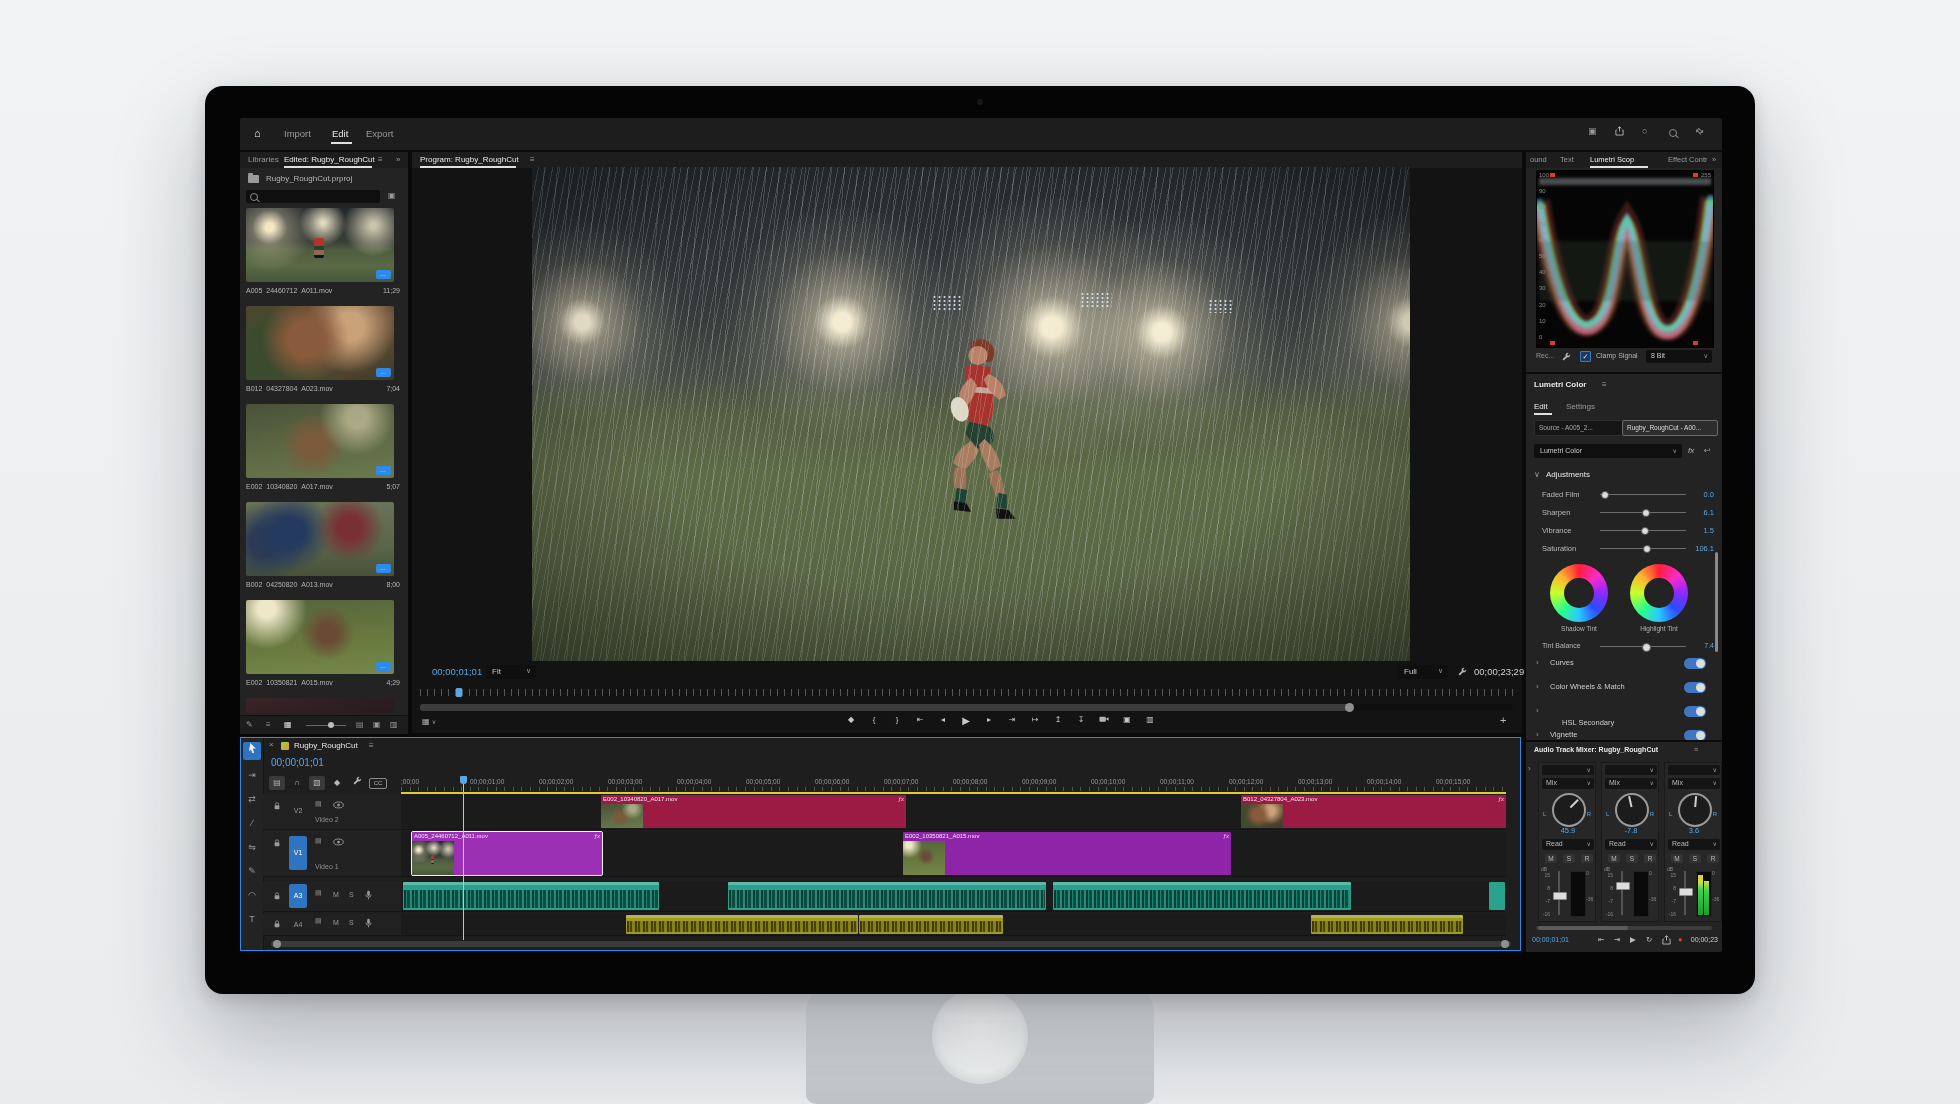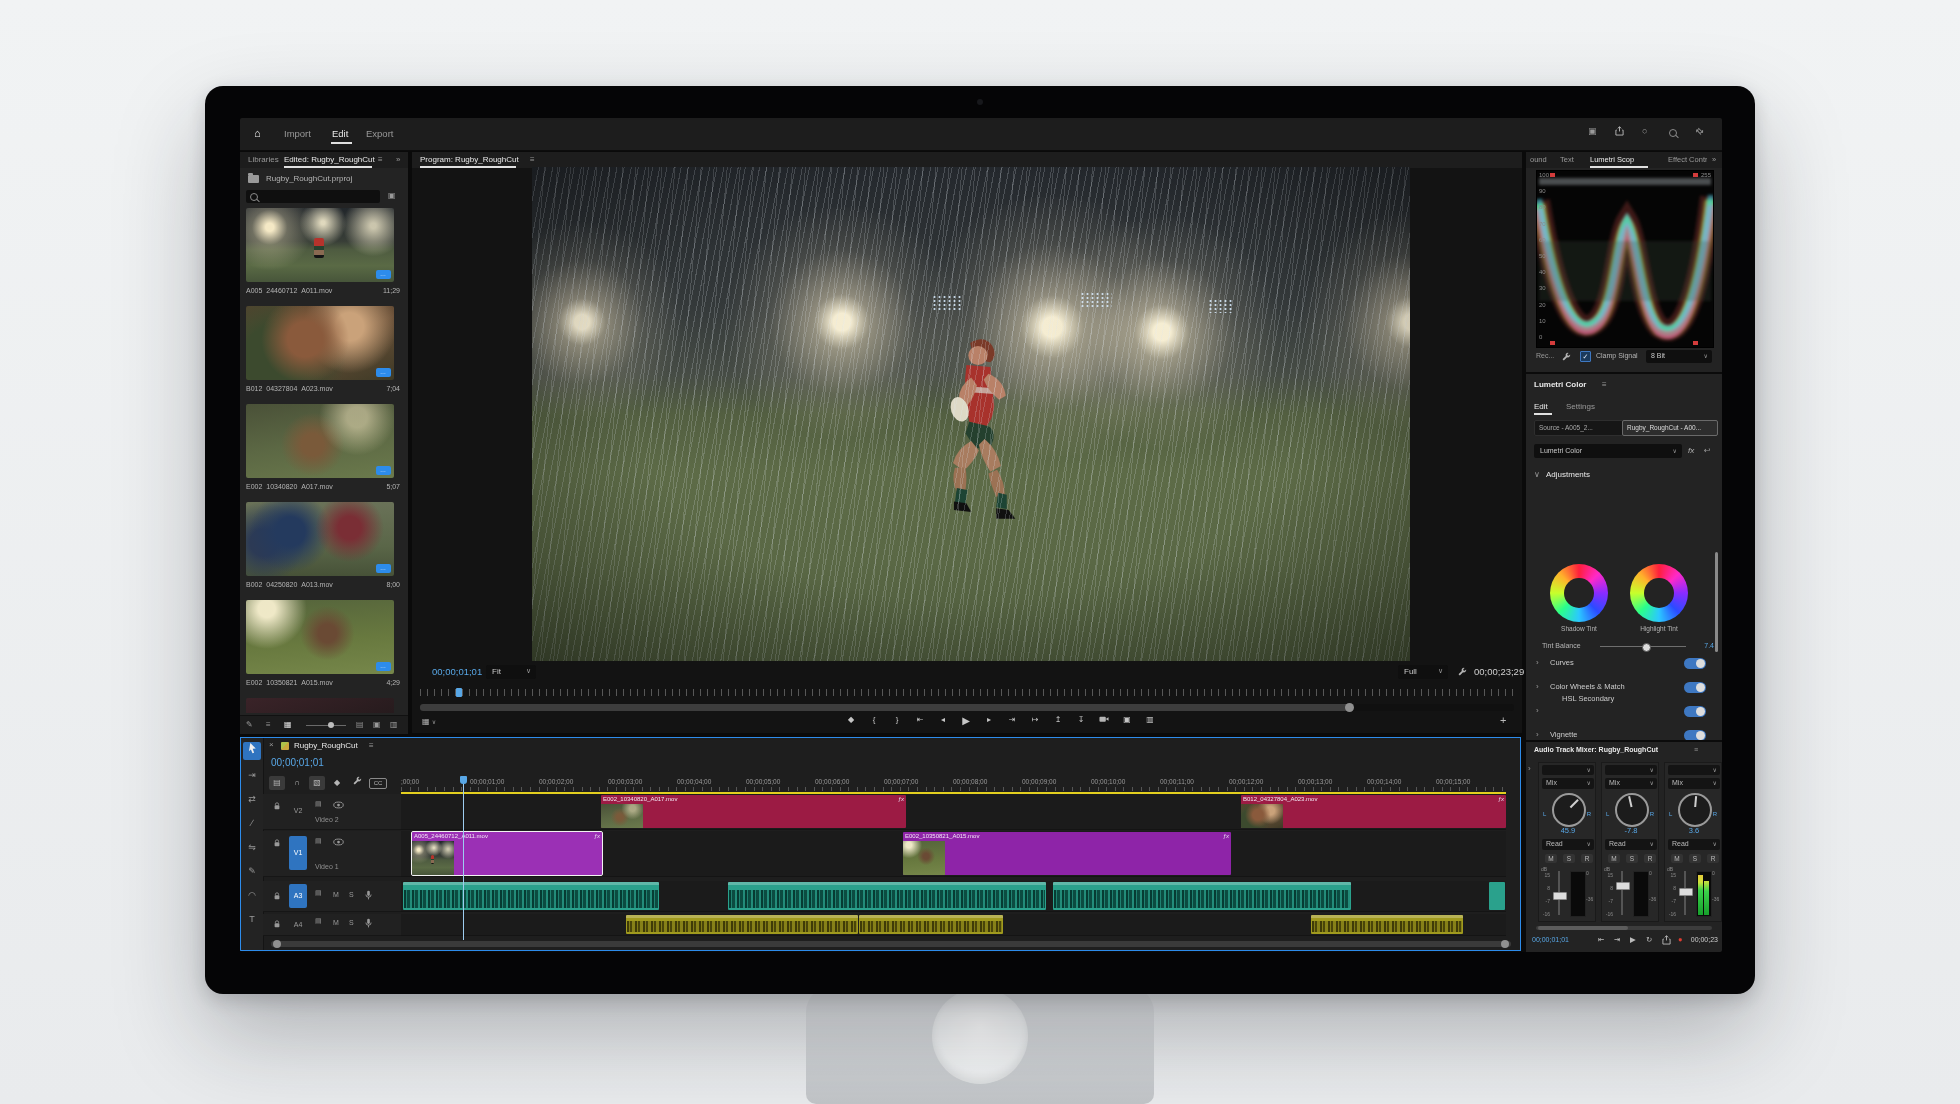--- a/index.html
+++ b/index.html
@@ -307,20 +307,38 @@
         <div class="abs ellip" style="left:8px;top:268px;width:84px;height:14px;background:#161616;border:1px solid #2e2e2e;border-radius:2px;font-size:6.5px;line-height:13px;padding-left:4px;color:#aaa;">Source - A005_2...</div>
         <div class="abs ellip" style="left:96px;top:268px;width:90px;height:14px;background:#2d2d2d;border:1px solid #6a6a6a;border-radius:2px;font-size:6.5px;line-height:13px;padding-left:4px;color:#ddd;">Rugby_RoughCut - A00...</div>
         <div class="abs box t7" style="left:8px;top:292px;width:148px;height:14px;">
           <span class="abs" style="left:6px;top:3px;">Lumetri Color</span>
           <span class="abs dim" style="right:5px;top:3px;font-size:6px;">∨</span>
         </div>
         <div class="abs t8 mid" style="left:162px;top:294px;font-style:italic;">fx</div>
         <div class="abs t8 dim" style="left:178px;top:294px;">↩</div>
         <div class="abs t8 dim" style="left:8px;top:318px;">∨</div>
         <div class="abs t8 lit" style="left:20px;top:318px;">Adjustments</div>
+        <div class="abs" id="lum-sliders" style="left:0;top:338px;width:196px;height:76px;">
+            <div style="position: absolute; left: 16px; top: 0px; font-size: 7.5px; color: rgb(184, 184, 184);">Faded Film</div>
+            <div style="position: absolute; left: 74px; top: 4px; width: 86px; height: 1px; background: rgb(110, 110, 110);"></div>
+            <div style="position: absolute; left: 75.3px; top: 1px; width: 6px; height: 6px; border-radius: 50%; background: rgb(221, 221, 221); border: 1px solid rgb(85, 85, 85);"></div>
+            <div style="position: absolute; left: 158px; top: 0px; width: 30px; text-align: right; font-size: 7.5px; color: rgb(88, 167, 230);">0.0</div>
+            <div style="position: absolute; left: 16px; top: 18px; font-size: 7.5px; color: rgb(184, 184, 184);">Sharpen</div>
+            <div style="position: absolute; left: 74px; top: 22px; width: 86px; height: 1px; background: rgb(110, 110, 110);"></div>
+            <div style="position: absolute; left: 115.72px; top: 19px; width: 6px; height: 6px; border-radius: 50%; background: rgb(221, 221, 221); border: 1px solid rgb(85, 85, 85);"></div>
+            <div style="position: absolute; left: 158px; top: 18px; width: 30px; text-align: right; font-size: 7.5px; color: rgb(88, 167, 230);">6.1</div>
+            <div style="position: absolute; left: 16px; top: 36px; font-size: 7.5px; color: rgb(184, 184, 184);">Vibrance</div>
+            <div style="position: absolute; left: 74px; top: 40px; width: 86px; height: 1px; background: rgb(110, 110, 110);"></div>
+            <div style="position: absolute; left: 114.86px; top: 37px; width: 6px; height: 6px; border-radius: 50%; background: rgb(221, 221, 221); border: 1px solid rgb(85, 85, 85);"></div>
+            <div style="position: absolute; left: 158px; top: 36px; width: 30px; text-align: right; font-size: 7.5px; color: rgb(88, 167, 230);">1.5</div>
+            <div style="position: absolute; left: 16px; top: 54px; font-size: 7.5px; color: rgb(184, 184, 184);">Saturation</div>
+            <div style="position: absolute; left: 74px; top: 58px; width: 86px; height: 1px; background: rgb(110, 110, 110);"></div>
+            <div style="position: absolute; left: 116.58px; top: 55px; width: 6px; height: 6px; border-radius: 50%; background: rgb(221, 221, 221); border: 1px solid rgb(85, 85, 85);"></div>
+            <div style="position: absolute; left: 158px; top: 54px; width: 30px; text-align: right; font-size: 7.5px; color: rgb(88, 167, 230);">106.1</div>
+          </div>
         <div class="abs" style="left:24px;top:412px;width:58px;height:58px;border-radius:50%;background:conic-gradient(from 0deg,#ff1f3c,#ff29c8,#8a2bff,#2b4bff,#2bc8ff,#2bff8a,#c8ff2b,#ffb12b,#ff1f3c);">
           <div class="abs" style="left:14px;top:14px;width:30px;height:30px;border-radius:50%;background:#232323;"></div>
         </div>
         <div class="abs" style="left:104px;top:412px;width:58px;height:58px;border-radius:50%;background:conic-gradient(from 0deg,#ff1f3c,#ff29c8,#8a2bff,#2b4bff,#2bc8ff,#2bff8a,#c8ff2b,#ffb12b,#ff1f3c);">
           <div class="abs" style="left:14px;top:14px;width:30px;height:30px;border-radius:50%;background:#232323;"></div>
         </div>
         <div class="abs t65 mid" style="left:24px;top:473px;width:58px;text-align:center;">Shadow Tint</div>
         <div class="abs t65 mid" style="left:104px;top:473px;width:58px;text-align:center;">Highlight Tint</div>
         <div class="abs t7 mid" style="left:16px;top:490px;">Tint Balance</div>
         <div class="abs" style="left:74px;top:494px;width:86px;height:1px;background:#6e6e6e;"></div>
@@ -331,21 +349,21 @@
             <div style="position: absolute; left: 24px; top: 0px; font-size: 7.5px; color: rgb(204, 204, 204);">Curves</div>
             <div class="tgl" style="left: 158px; top: 0px;">
               <i></i>
             </div>
             <div style="position: absolute; left: 10px; top: 24px; font-size: 8px; color: rgb(153, 153, 153);">›</div>
             <div style="position: absolute; left: 24px; top: 24px; font-size: 7.5px; color: rgb(204, 204, 204);">Color Wheels &amp; Match</div>
             <div class="tgl" style="left: 158px; top: 24px;">
               <i></i>
             </div>
             <div style="position: absolute; left: 10px; top: 48px; font-size: 8px; color: rgb(153, 153, 153);">›</div>
-            <div style="position: absolute; left: 24px; top: 36px; font-size: 7.5px; color: rgb(204, 204, 204); padding-left: 12px;">HSL Secondary</div>
+            <div style="position: absolute; left: 24px; top: 60px; font-size: 7.5px; color: rgb(204, 204, 204); padding-left: 12px;">HSL Secondary</div>
             <div class="tgl" style="left: 158px; top: 48px;">
               <i></i>
             </div>
             <div style="position: absolute; left: 10px; top: 72px; font-size: 8px; color: rgb(153, 153, 153);">›</div>
             <div style="position: absolute; left: 24px; top: 72px; font-size: 7.5px; color: rgb(204, 204, 204);">Vignette</div>
             <div class="tgl" style="left: 158px; top: 72px;">
               <i></i>
             </div>
           </div>
         <div class="abs" style="left:189px;top:400px;width:3px;height:100px;background:#8a8a8a;border-radius:2px;"></div>

